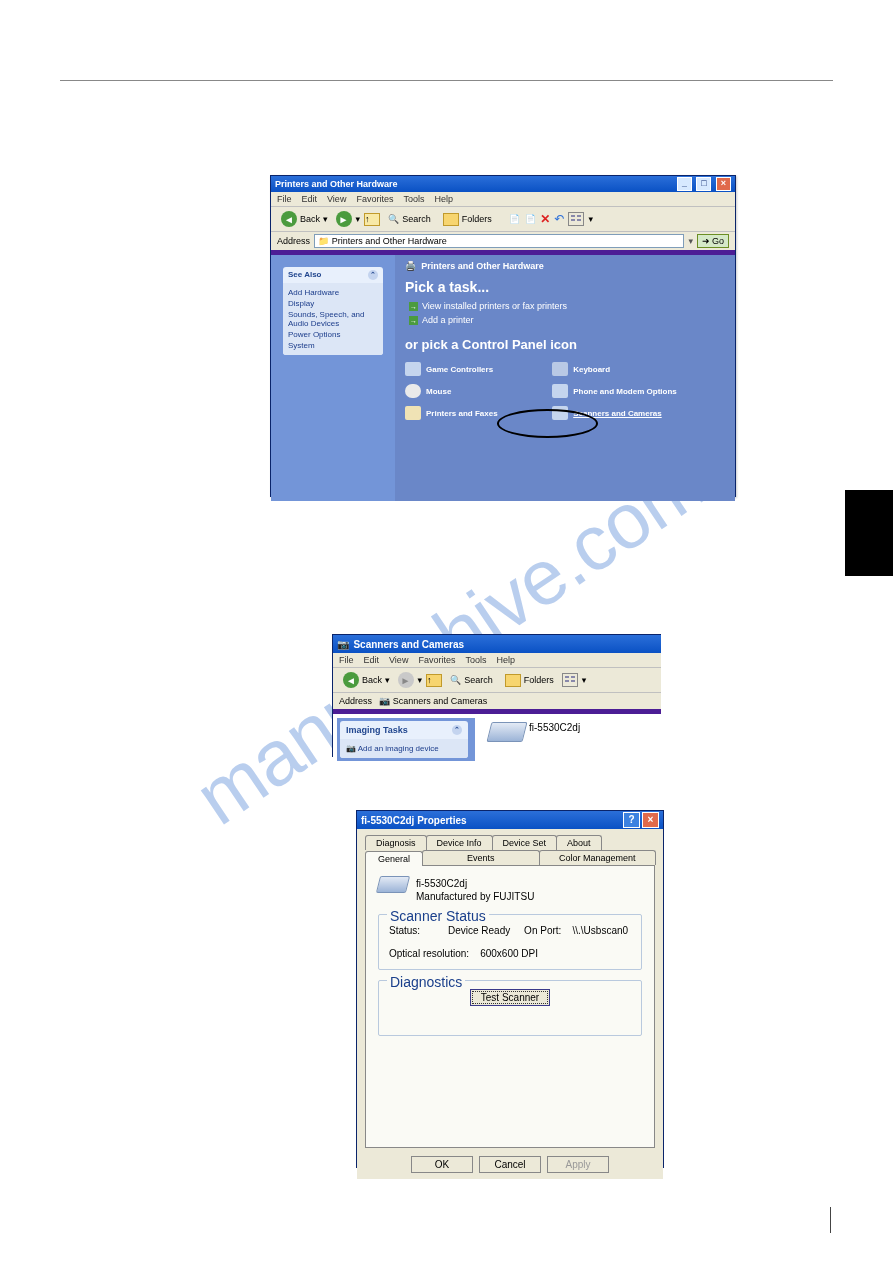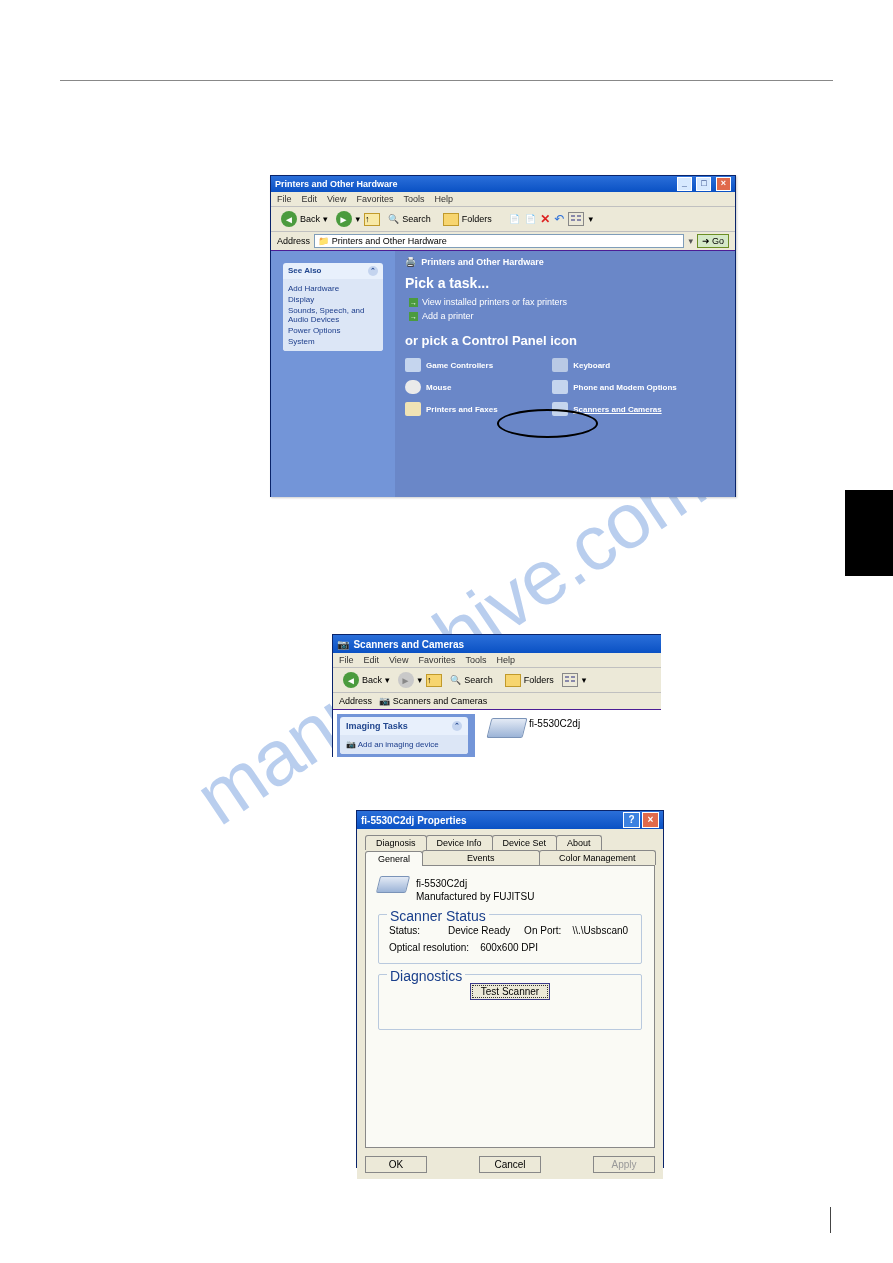--- a/index.html
+++ b/index.html
@@ -137,21 +137,21 @@
     width: 4px; height: 2px;
     background: #88a;
     box-shadow: 0 4px #88a, 6px 0 #88a, 6px 4px #88a;
   }
   .addrbar {
     display: flex;
     align-items: center;
     padding: 2px 6px;
     gap: 4px;
     background: #ece9d8;
-    border-bottom: 1px solid #4c1d95;
+    border-bottom: 5px solid #4c1d95;
     font-size: 9px;
   }
   .addrinput {
     flex: 1;
     background: #fff;
     border: 1px solid #7f9db9;
     padding: 1px 3px;
   }
   .gobtn {
     padding: 1px 4px;
@@ -352,21 +352,21 @@
   .grouplabel {
     position: absolute;
     top: -7px; left: 8px;
     background: #fafaf5;
     padding: 0 3px;
     font-size: 14px;
     color: #1a3f8b;
   }
   .btnrow {
     display: flex;
-    justify-content: space-between;
+    justify-content: center;
     gap: 6px;
     padding: 6px 8px;
     background: #ece9d8;
   }
   .dlgbtn {
     width: 60px;
     padding: 2px 0;
     text-align: center;
     background: #ece9d8;
     border: 1px solid #888;
@@ -566,21 +566,21 @@
         <div class="grouplabel">Scanner Status</div>
         <div class="fieldrow">
           <span>Status:</span>
           &nbsp;&nbsp;&nbsp;&nbsp;&nbsp;&nbsp;&nbsp;&nbsp;
           <span>Device Ready</span>
           &nbsp;&nbsp;&nbsp;
           <span>On Port:</span>
           &nbsp;&nbsp;
           <span>\\.\Usbscan0</span>
         </div>
-        <div class="fieldrow" style="margin-top:6px">
+        <div class="fieldrow" style="margin-top:12px">
           <span>Optical resolution:</span>
           &nbsp;&nbsp;
           <span>600x600 DPI</span>
         </div>
       </div>
       <div class="groupbox" style="height:38px">
         <div class="grouplabel">Diagnostics</div>
         <div style="text-align:center;margin-top:0">
           <span class="testbtn">Test Scanner</span>
         </div>

